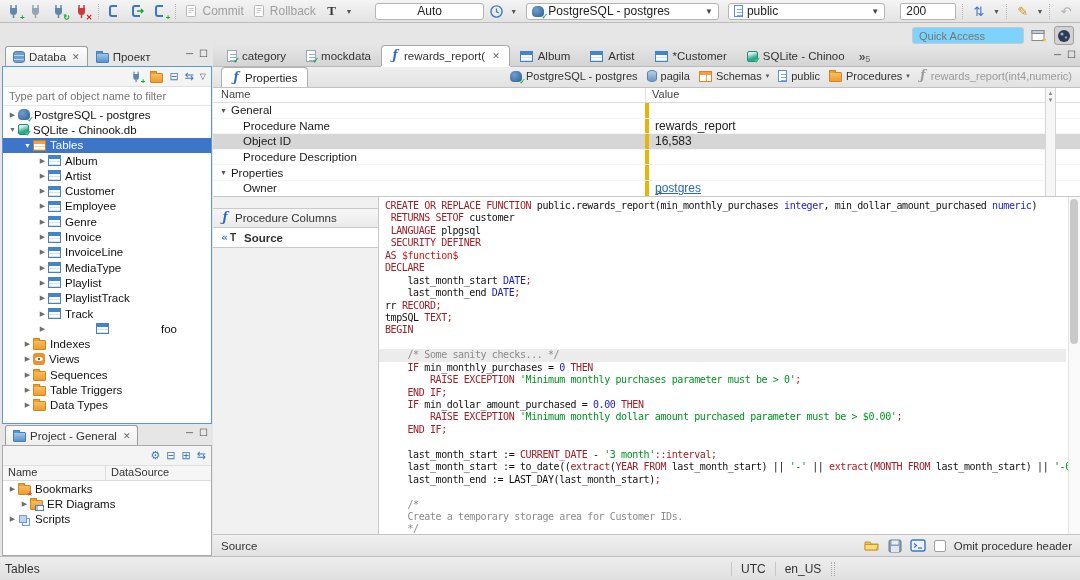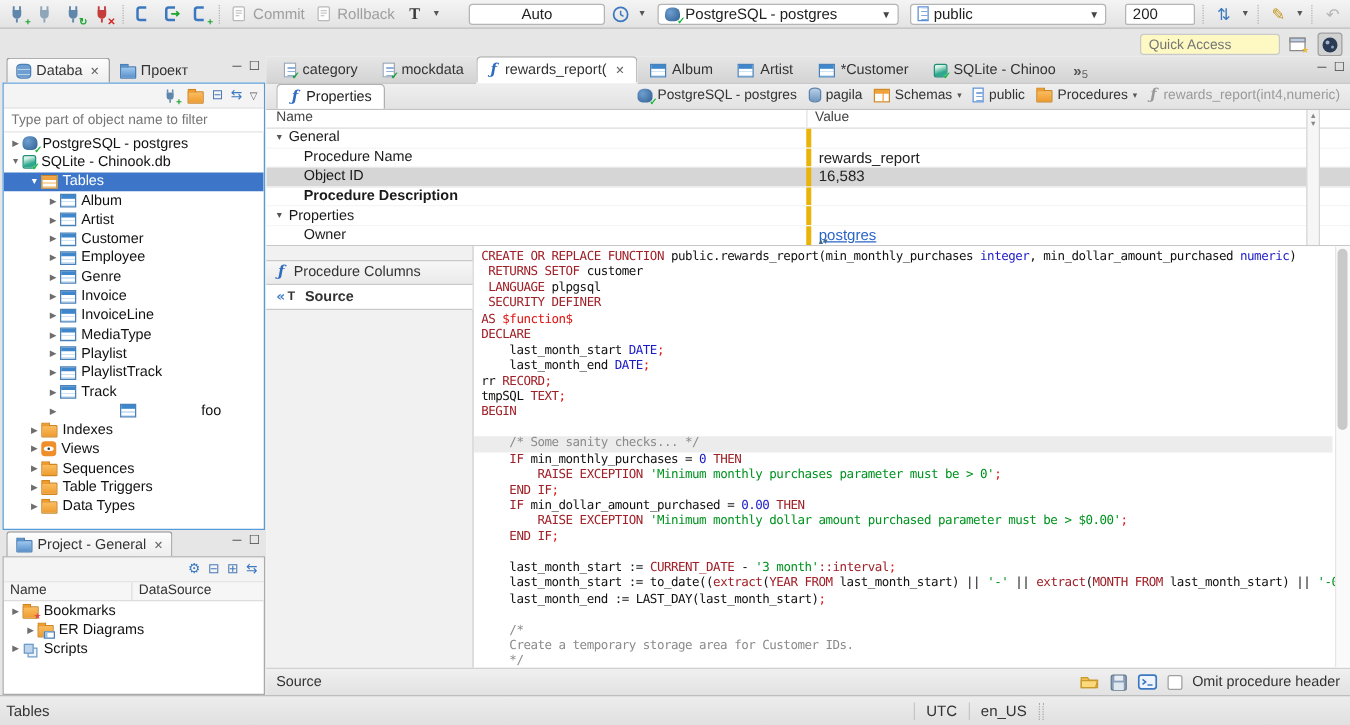--- a/index.html
+++ b/index.html
@@ -19,21 +19,21 @@
   .combo .dcar{margin-left:auto;font-size:8px;color:#444}
   .combo.auto{width:110px;justify-content:center;margin-left:20px}
   .combo.conn{width:196px;margin-left:6px}
   .combo.pub{width:160px;margin-left:6px}
   .fetch{width:56px;height:17px;border:1px solid #b5b5b5;border-radius:2px;background:#fff;font:12px "Liberation Sans",sans-serif;padding:0 5px;margin-left:12px;color:#222}
   .glyph{font-size:13px;line-height:13px}
   .glyph.b{color:#3c78c0}.glyph.y{color:#c49a20}.glyph.dis{color:#b4b4b4}
 
   
   .qarow{position:absolute;top:26px;right:6px;display:flex;align-items:center;gap:5px}
-  .qa{width:112px;height:17px;border:1px solid #c9c9c9;border-radius:3px;background:#fef9c3;font:11px "Liberation Sans",sans-serif;padding:0 6px;color:#555}
+  .qa{width:112px;height:17px;border:1px solid #c9c9c9;border-radius:3px;background:#7dd3fc;font:11px "Liberation Sans",sans-serif;padding:0 6px;color:#555}
   .pbtn{width:20px;height:19px;display:flex;align-items:center;justify-content:center;border-radius:3px}
   .pbtn.on{background:#d2d2d2;border:1px solid #9f9f9f}
 
   
   .ptabs{height:21px;display:flex;align-items:flex-end;padding-left:3px;position:relative}
   .ptab{display:flex;align-items:center;gap:4px;height:20px;padding:0 7px;font-size:11.5px;color:#333;border:1px solid transparent;border-bottom:none;border-radius:3px 3px 0 0}
   .ptab.on{background:linear-gradient(#fdfdfd,#eee);border-color:#9c9c9c}
   .winbtns{position:absolute;right:4px;top:3px;display:flex;gap:6px;color:#444}
   .winbtns span{font-size:10px;line-height:12px;cursor:default}
   .tclose{font-size:9px;color:#666;margin-left:2px}
@@ -83,21 +83,21 @@
 
   
   .grid{height:109px;position:relative;background:#fff;border-bottom:1px solid #c8c8c8;flex:none;overflow:hidden}
   .ghead{height:15px;display:flex;font-size:11px;color:#444;border-bottom:1px solid #dcdcdc}
   .ghead .h1{width:432px;padding-left:8px;flex:none}
   .ghead .h2{flex:1;padding-left:6px;border-left:1px solid #e2e2e2}
   .grow{display:flex;height:15.6px;align-items:center;border-bottom:1px solid #f5f5f5}
   .grow.gsel{background:#d6d6d6}
   .gname{width:432px;flex:none;display:flex;align-items:center;gap:4px;padding-left:30px;font-size:11.5px;color:#1a1a1a}
   .gname.ggroup{padding-left:7px}
-  .gname.b{font-weight:bold}
+  .gname.b{font-weight:normal}
   .garr{font-size:7px;color:#555}
   .gval{flex:1;align-self:stretch;display:flex;align-items:center;padding-left:6px;font-size:12px;border-left:4px solid #eab308}
   .glink{color:#2a66c8;text-decoration:underline}
   .gsb{position:absolute;right:24px;top:0;bottom:0;width:11px;background:#f6f6f6;border-left:1px solid #d5d5d5;border-right:1px solid #d5d5d5;display:flex;flex-direction:column;align-items:center;padding-top:2px;gap:1px}
   .gsb span{font-size:6px;color:#888;line-height:6px}
 
   
   .lower{flex:1;display:flex;min-height:0;position:relative}
   .sidecol{width:166px;flex:none;background:#f1f1f1;border-right:1px solid #c8c8c8;padding-top:11px}
   .sbtn{height:20px;display:flex;align-items:center;gap:6px;padding-left:8px;font-size:11.5px;color:#333;background:linear-gradient(#f7f7f7,#eaeaea);border-top:1px solid #c9c9c9;border-bottom:1px solid #c9c9c9}

